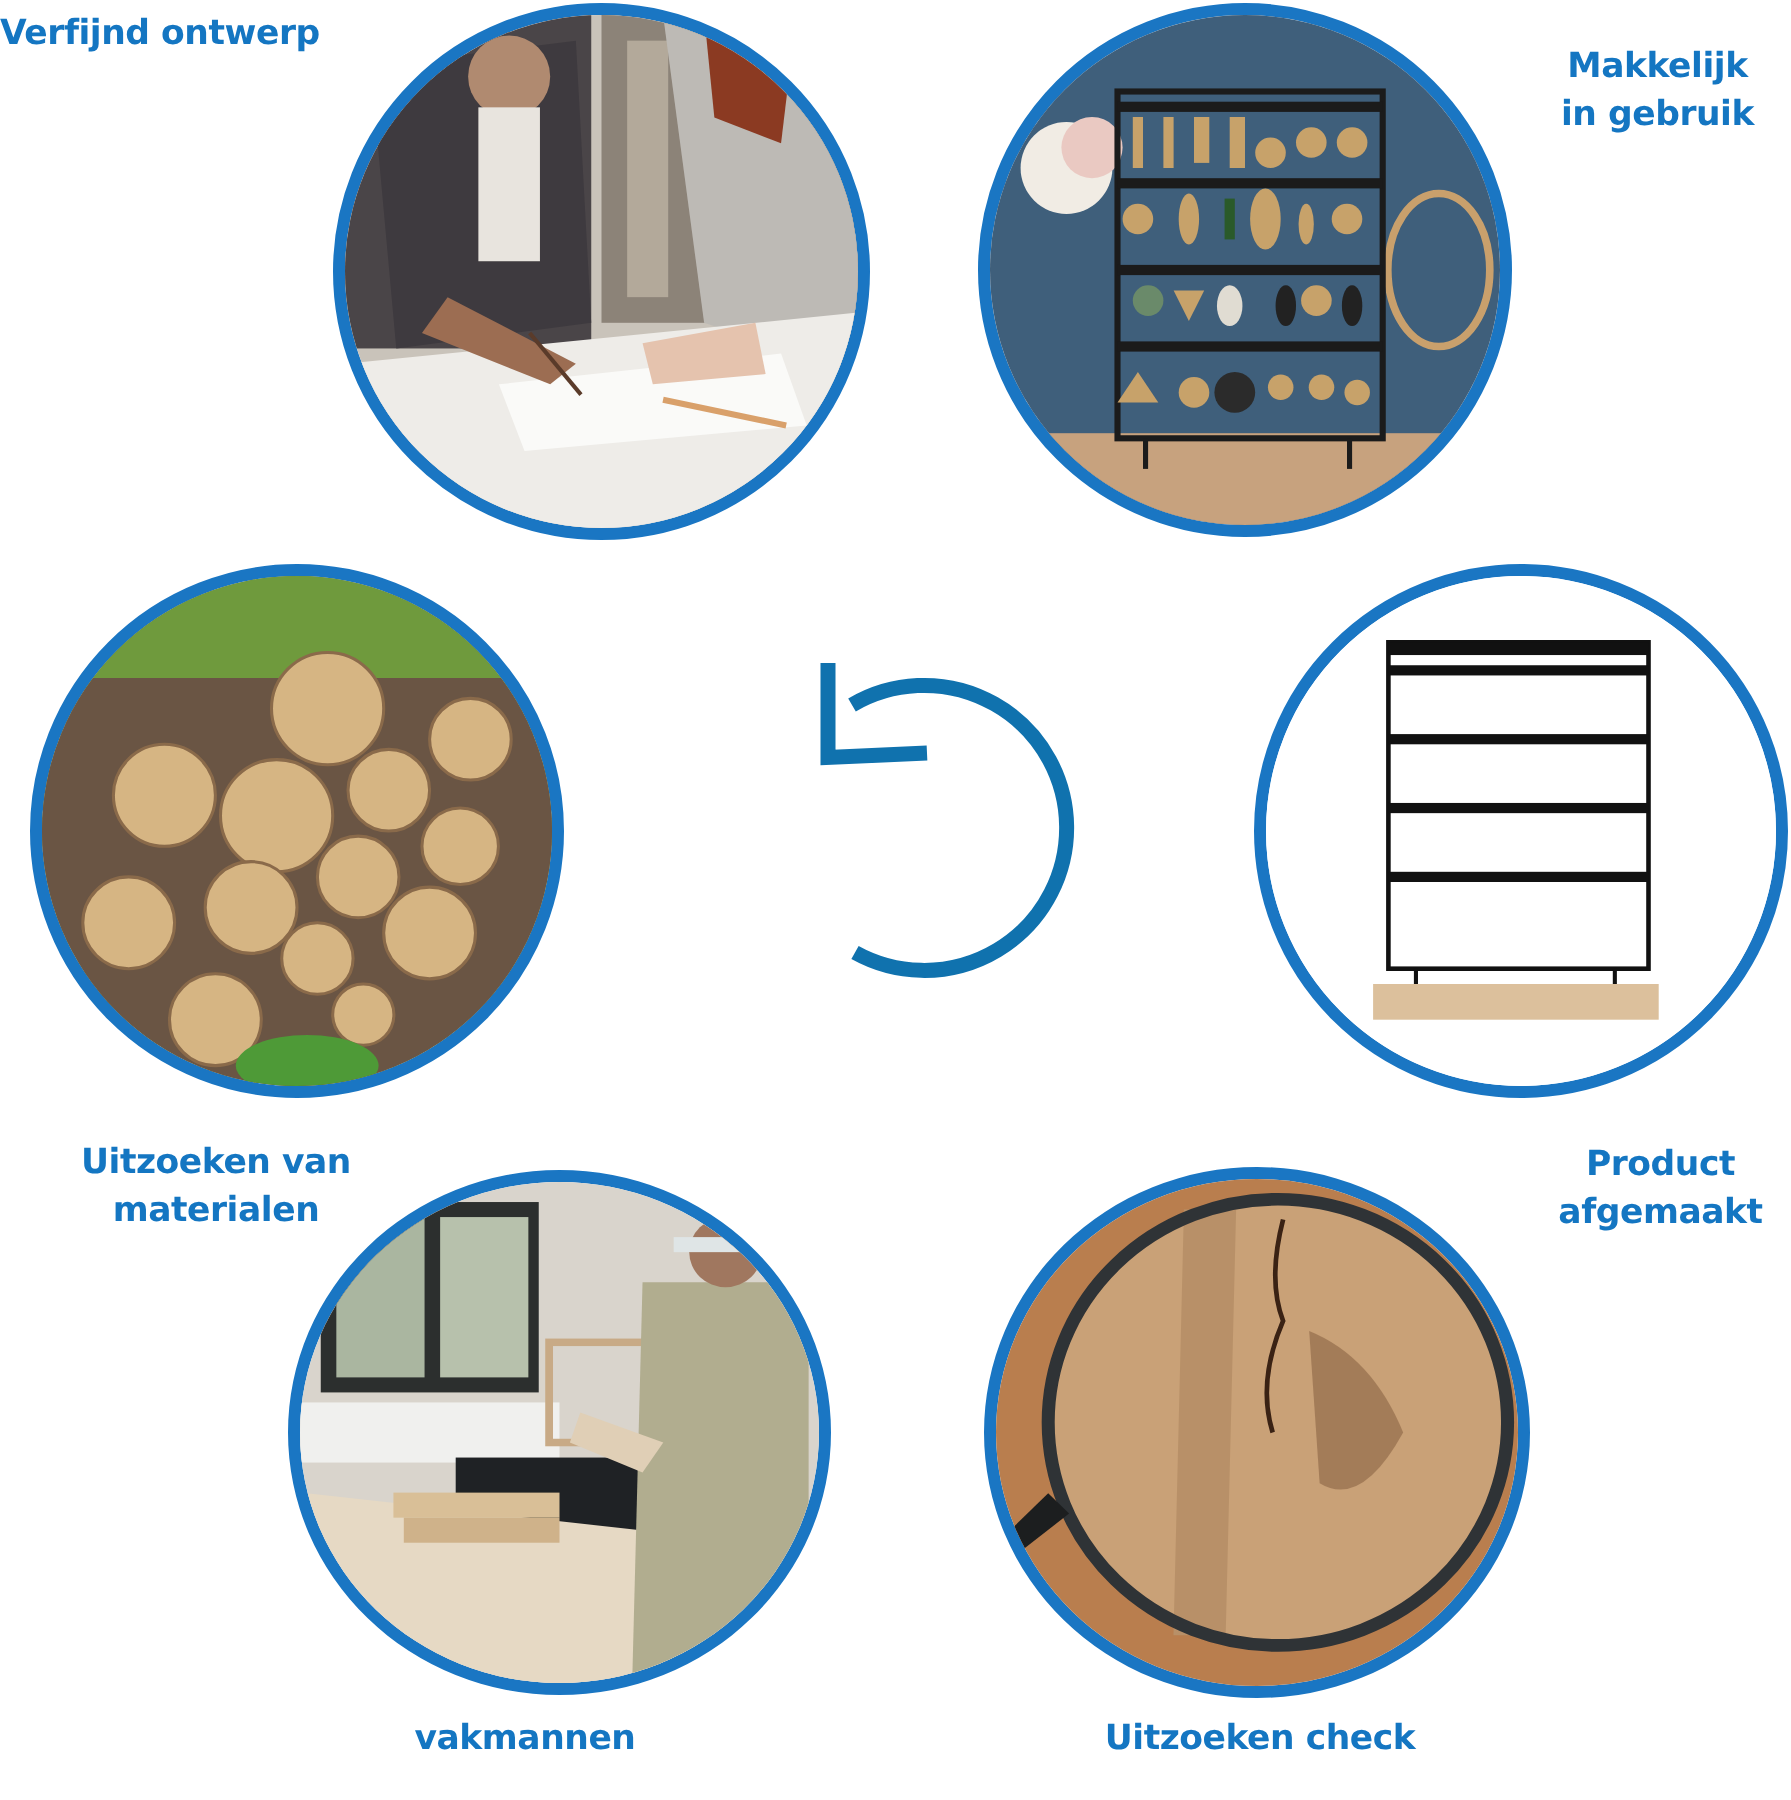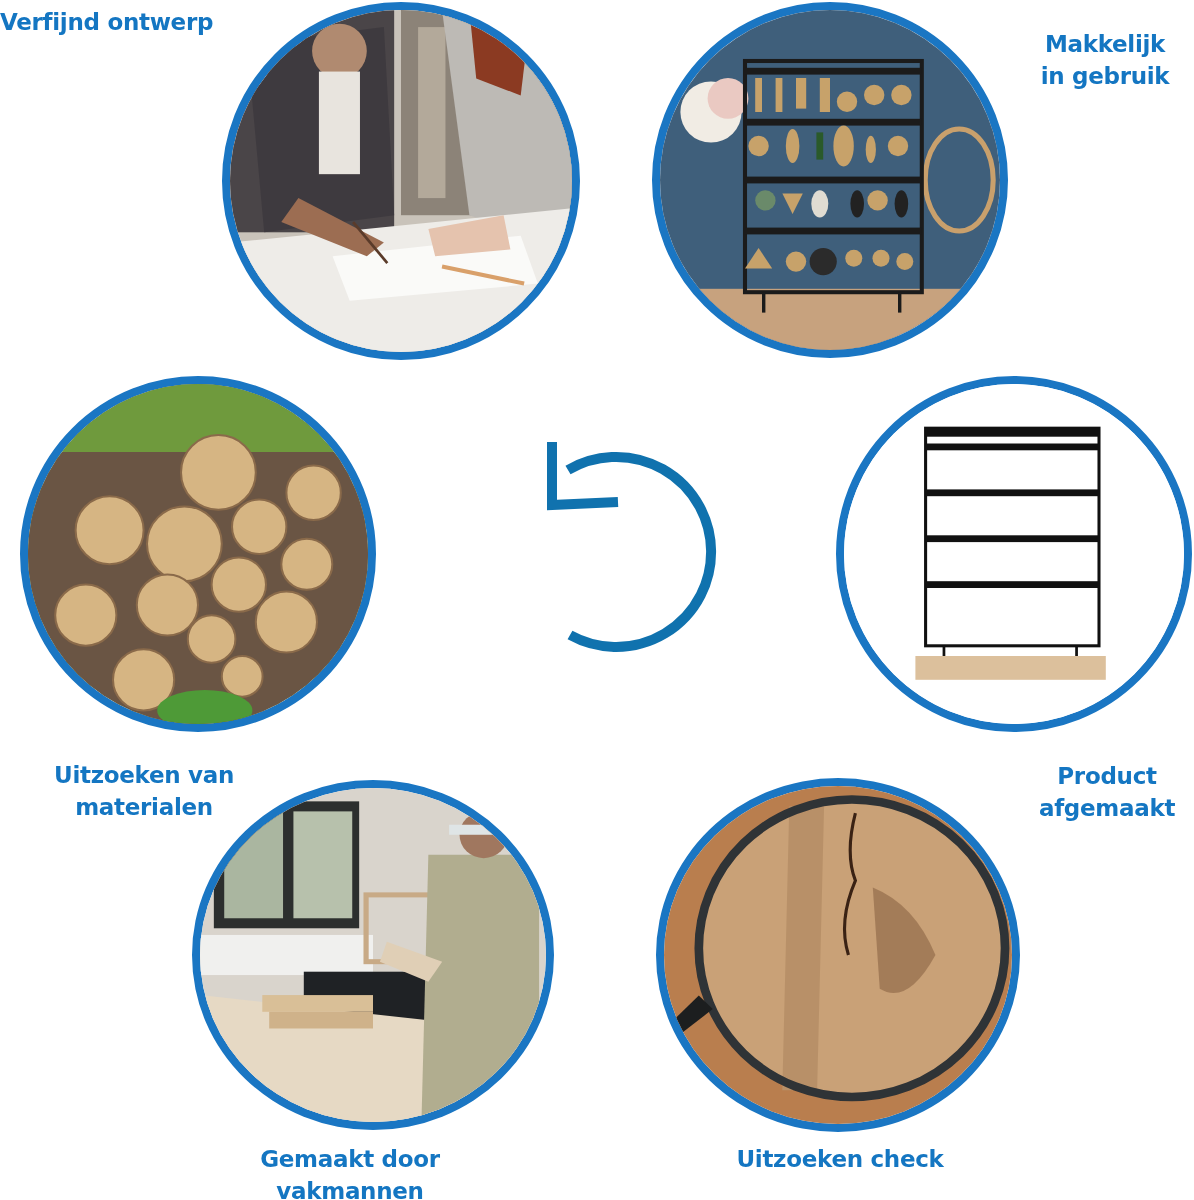--- a/index.html
+++ b/index.html
@@ -21,21 +21,20 @@
   <div>in gebruik</div>
 </div>
 <div class="label" style="left:1020px;top:760px;width:174px;">
   <div>Product</div>
   <div>afgemaakt</div>
 </div>
 <div class="label" style="left:700px;top:1143px;width:280px;">
   <div>Uitzoeken check</div>
 </div>
 <div class="label" style="left:230px;top:1143px;width:240px;">
-  <div>Gemaakt door</div>
   <div>vakmannen</div>
 </div>
 <div class="label" style="left:0;top:759px;width:200px;padding-left:44px;">
   <div>Uitzoeken van</div>
   <div>materialen</div>
 </div>
 
 <div class="circle" style="left:222px;top:2px;width:358px;height:358px;">
   <svg viewBox="0 0 100 100" preserveAspectRatio="none">
     <rect width="100" height="100" fill="#c9c3ba"></rect>

